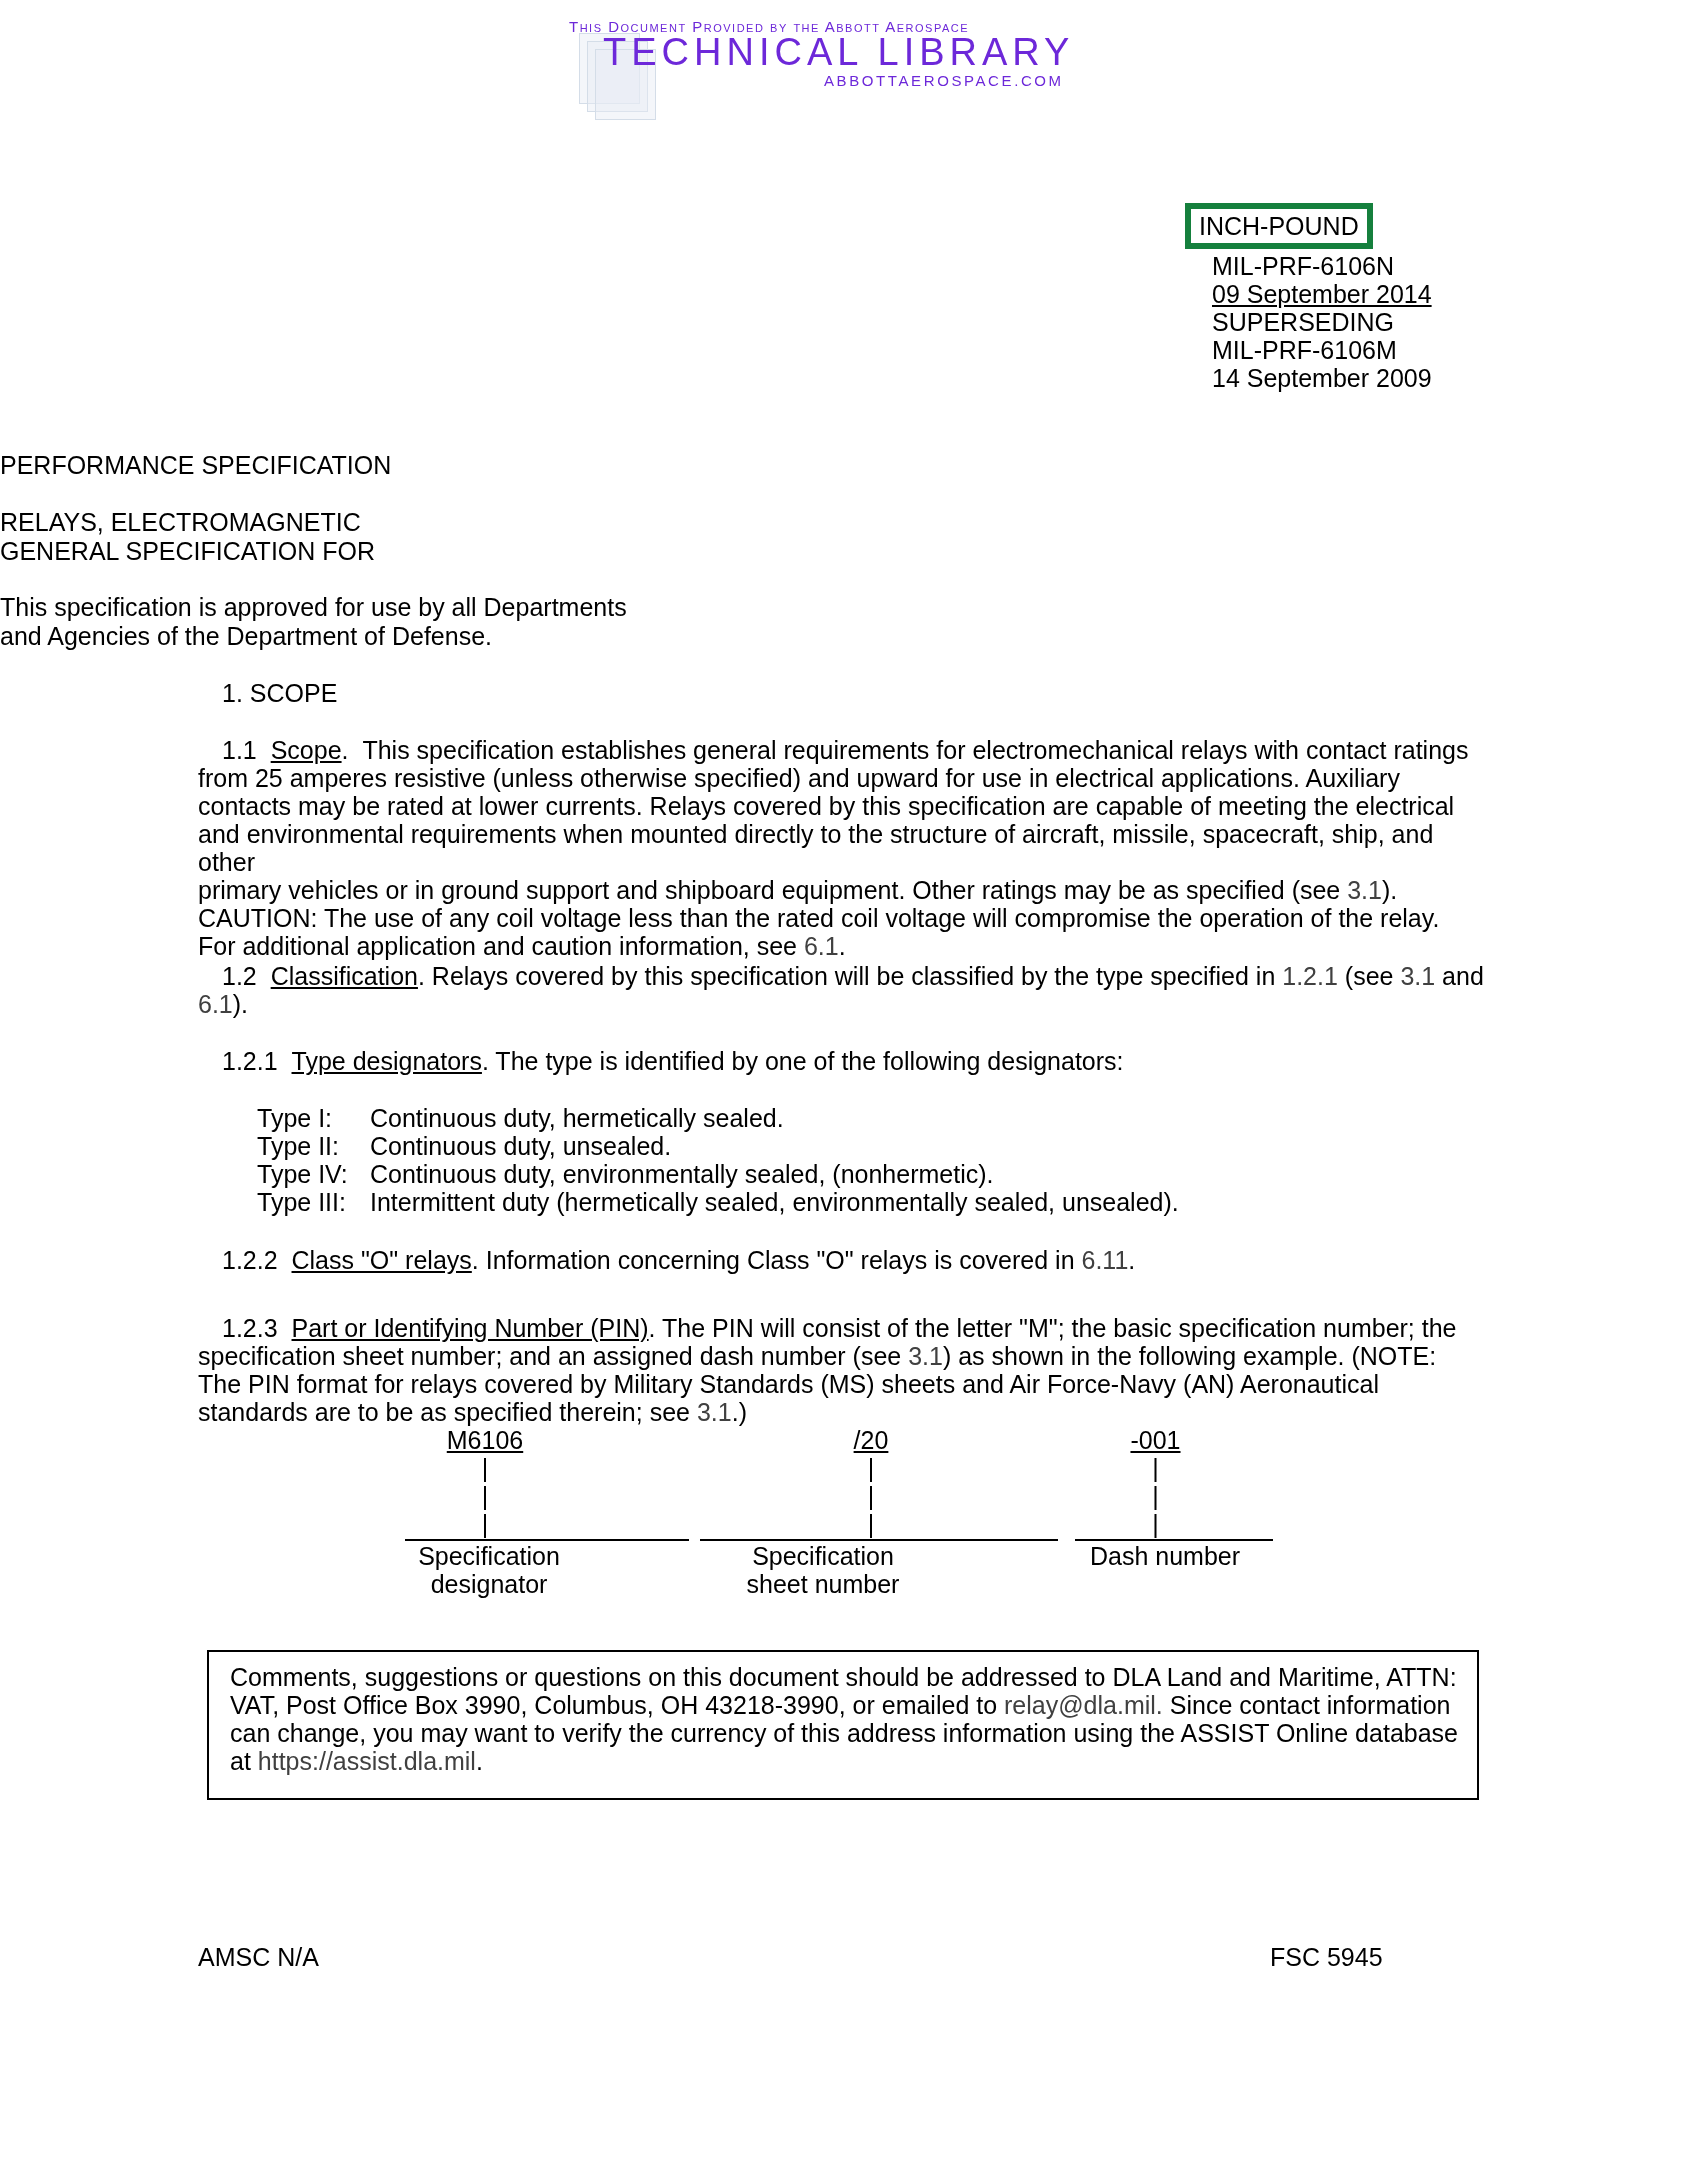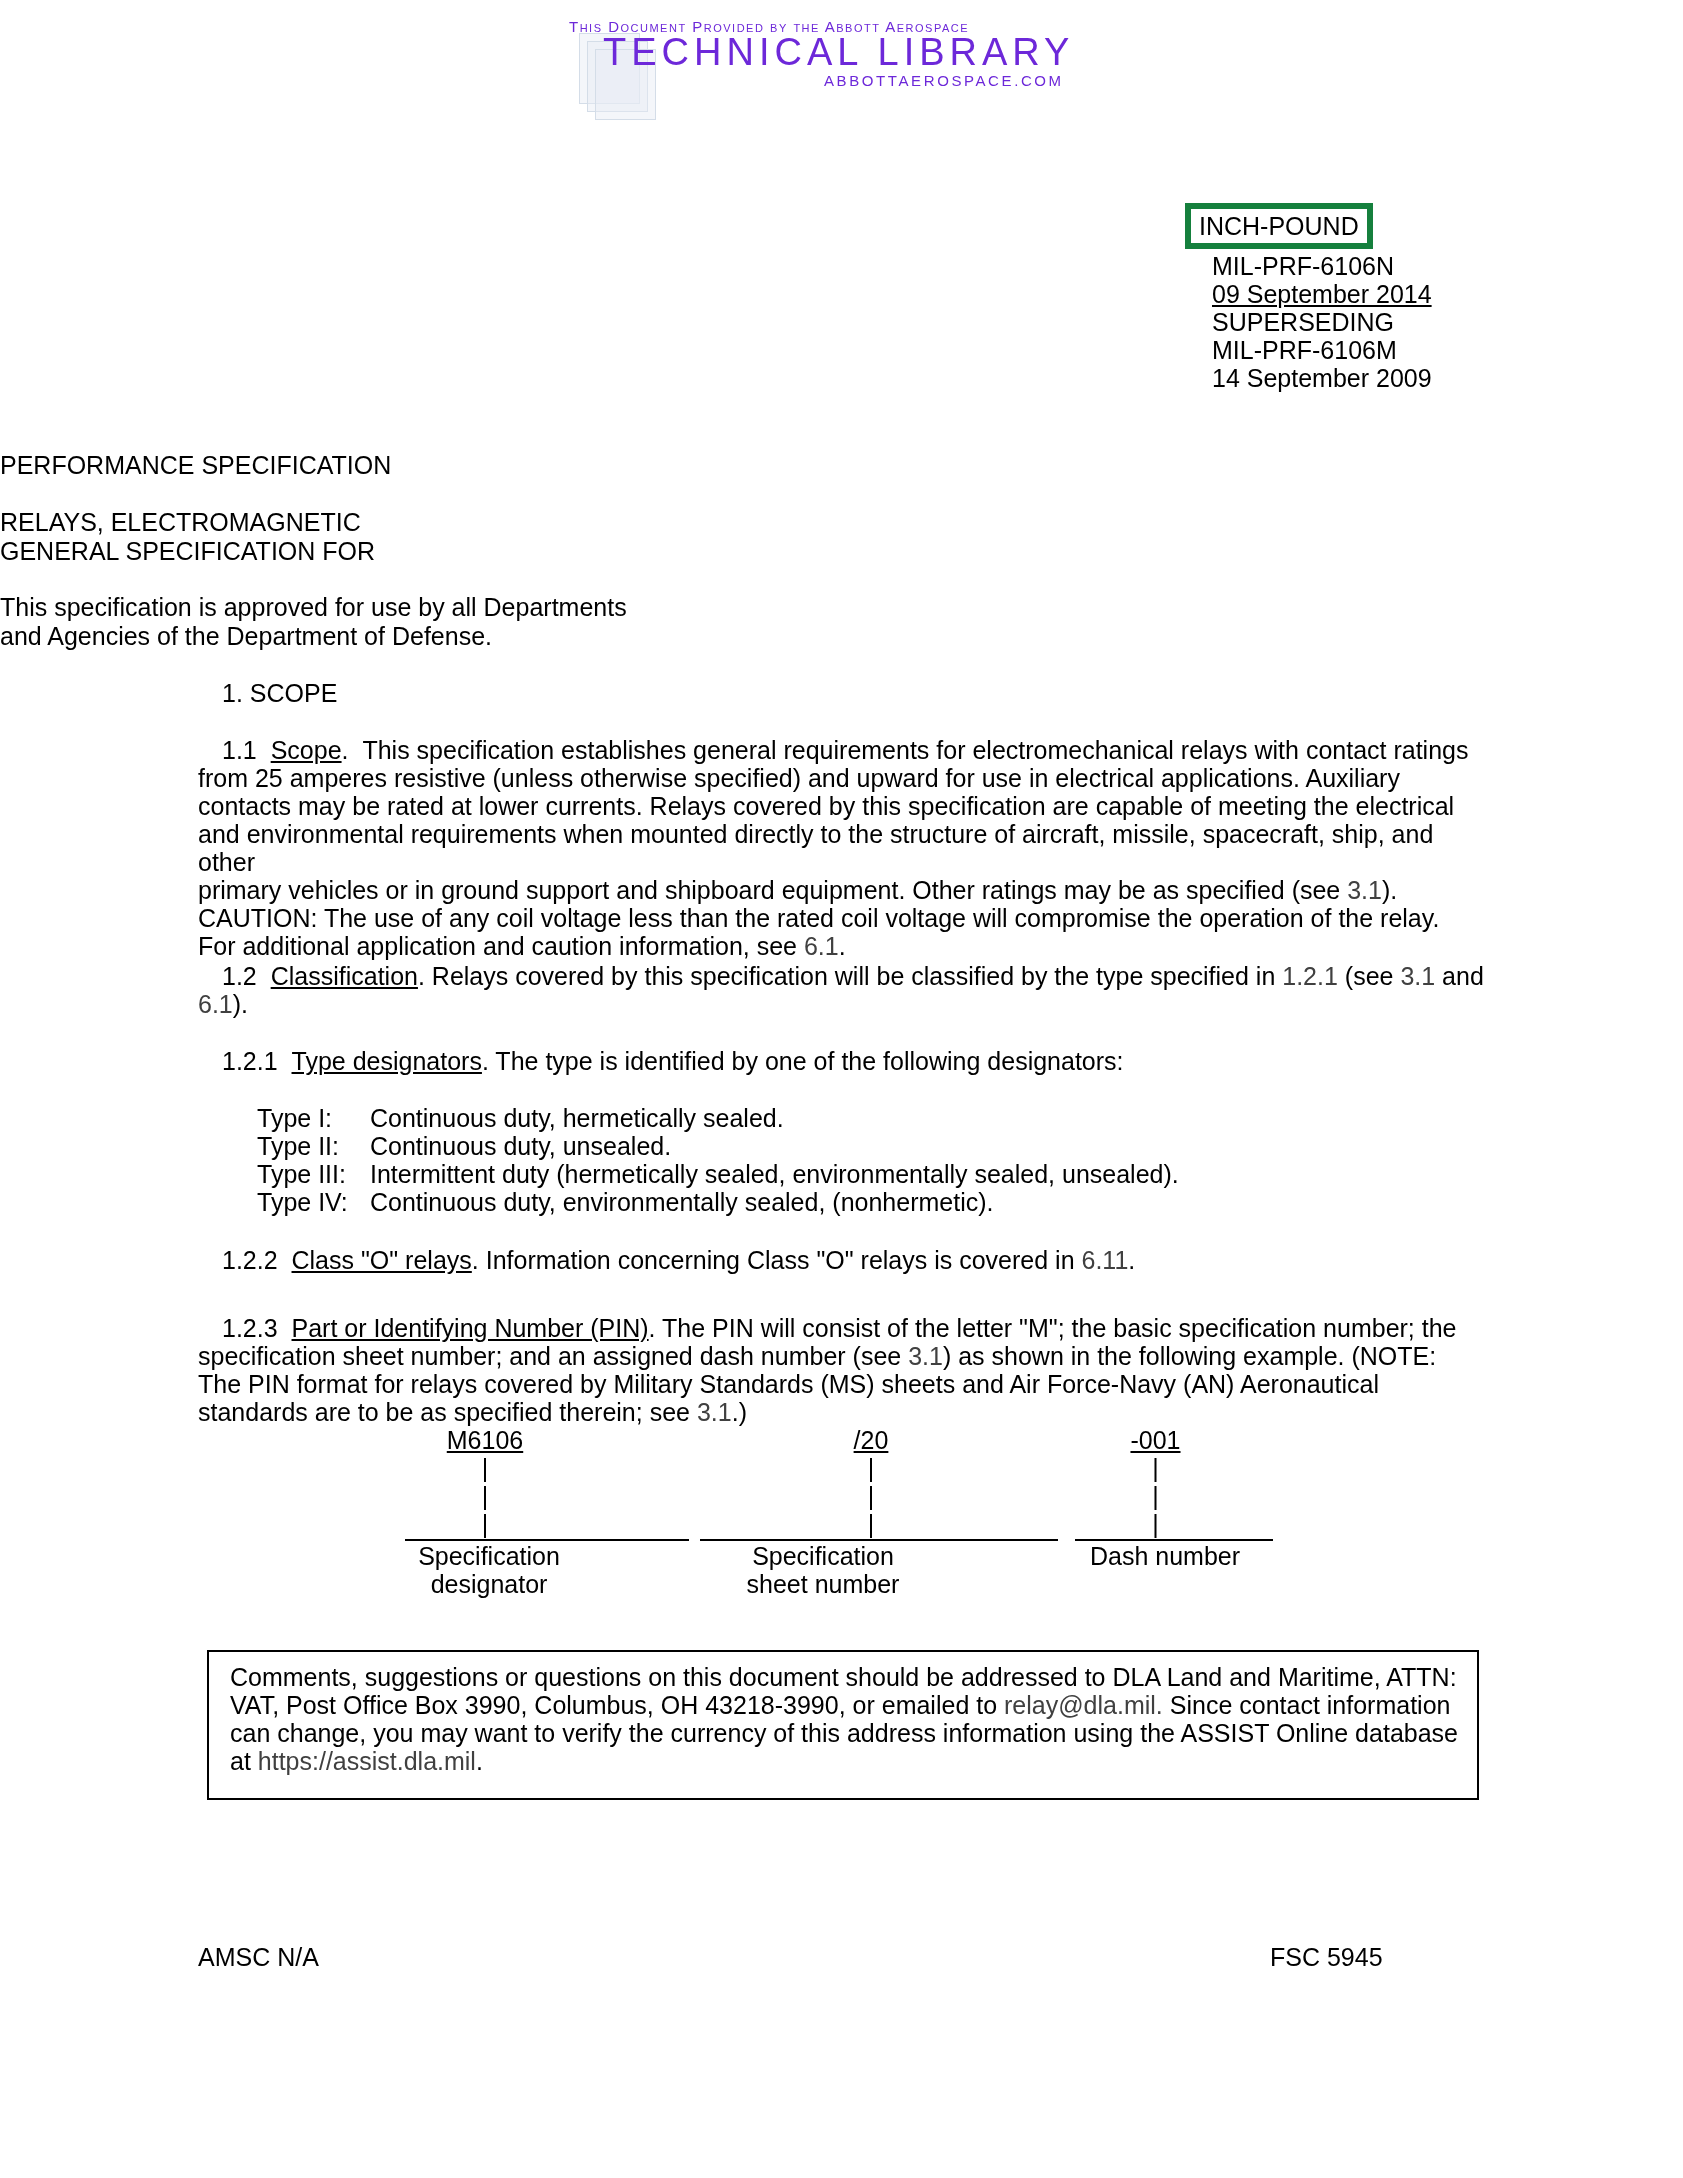--- a/index.html
+++ b/index.html
@@ -84,26 +84,26 @@
 <div class="abs types" style="top:1104px;">
   <div class="row">
       <span class="k">Type I:</span>
       <span>Continuous duty, hermetically sealed.</span>
     </div>
   <div class="row">
       <span class="k">Type II:</span>
       <span>Continuous duty, unsealed.</span>
     </div>
   <div class="row">
+      <span class="k">Type IV:</span>
+      <span>Continuous duty, environmentally sealed, (nonhermetic).</span>
+    </div>
+  <div class="row">
       <span class="k">Type III:</span>
       <span>Intermittent duty (hermetically sealed, environmentally sealed, unsealed).</span>
-    </div>
-  <div class="row">
-      <span class="k">Type IV:</span>
-      <span>Continuous duty, environmentally sealed, (nonhermetic).</span>
     </div>
 </div>
 
 <div class="abs para line" style="top:1246px;">
   <div><span style="padding-left:24px;">1.2.2</span>&nbsp;&nbsp;<span class="u">Class "O" relays</span><span>.  Information concerning Class "O" relays is covered in </span><a class="link">6.11</a><span>.</span></div>
 </div>
 
 <div class="abs para line" style="top:1314px;">
   <div><span style="padding-left:24px;">1.2.3</span>&nbsp;&nbsp;<span class="u">Part or Identifying Number (PIN)</span><span>.  The PIN will consist of the letter "M"; the basic specification number; the</span></div>
   <div><span>specification sheet number; and an assigned dash number (see </span><a class="link">3.1</a><span>) as shown in the following example.  (NOTE:</span></div>

